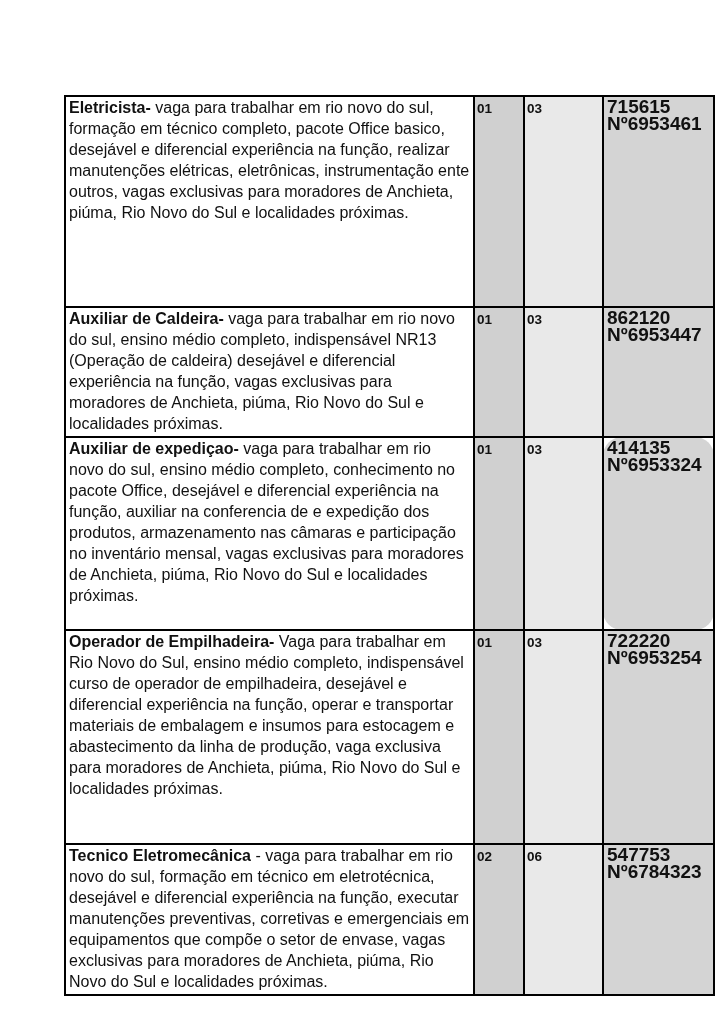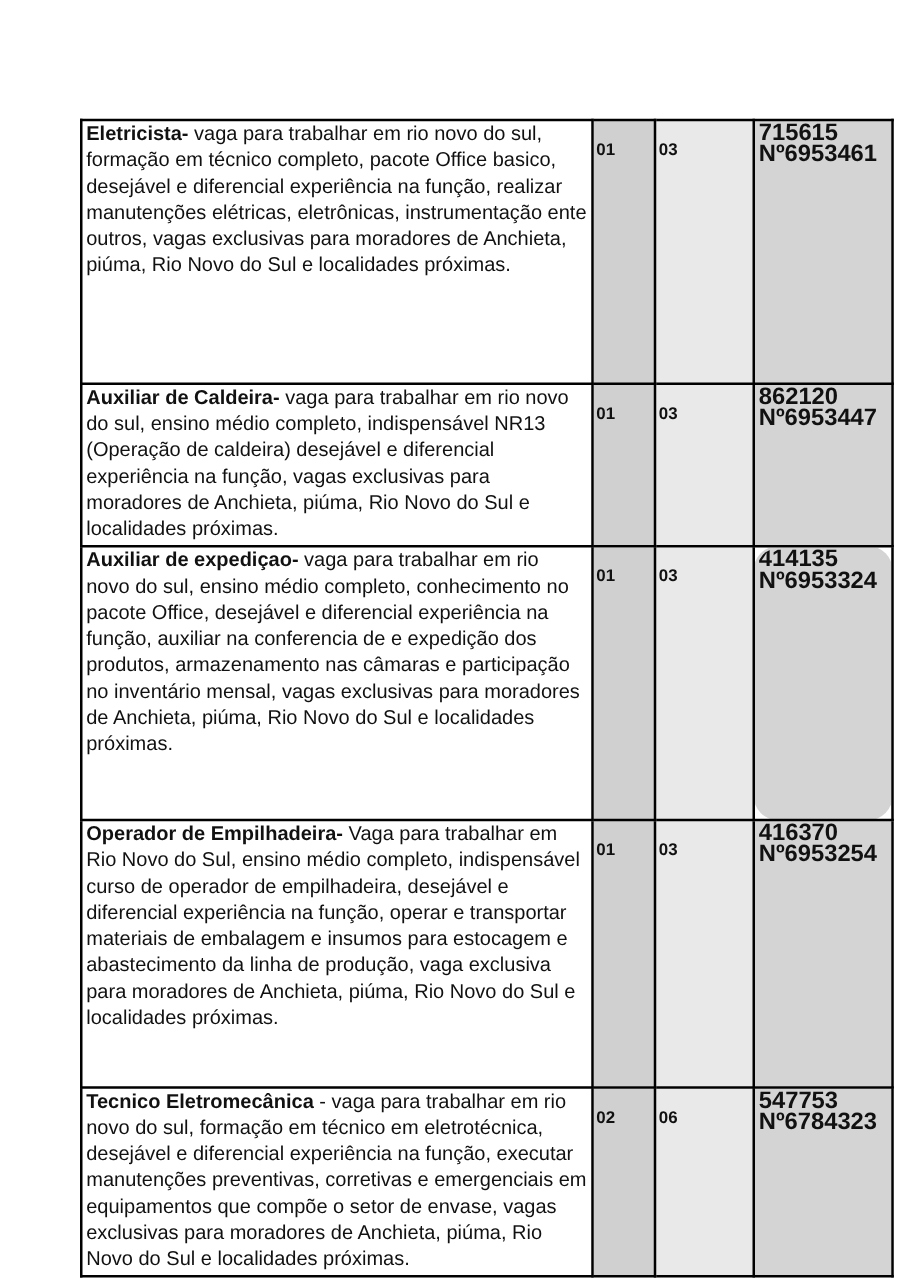--- a/index.html
+++ b/index.html
@@ -25,34 +25,34 @@
     vertical-align: top;
     overflow: hidden;
   }
   col.c-desc { width: 409px; }
   col.c-a    { width: 50px; }
   col.c-b    { width: 79px; }
   col.c-code { width: 111px; }
 
   tr.r0 { height: 211px; }
   tr.r1 { height: 126px; }
-  tr.r2 { height: 219px; }
+  tr.r2 { height: 193px; }
   tr.r3 { height: 214px; }
   tr.r4 { height: 120px; }
 
   td.desc {
     background: #ffffff;
     padding: 0px 3px 2px 3px;
     font-size: 16px;
     line-height: 21px;
   }
   .job-title { font-weight: 700; }
 
   td.cell-a, td.cell-b {
-    padding: 14px 2px;
+    padding: 3px 2px;
     font-size: 13.5px;
     font-weight: 700;
     line-height: 17px;
   }
   td.cell-code {
     padding: 1px 3px;
     font-size: 19px;
     font-weight: 700;
     line-height: 17px;
   }
@@ -94,21 +94,21 @@
       <td class="cell-code" style="background-color: rgb(212, 212, 212); border-radius: 19px;">
           <div class="code-line">414135</div>
           <div class="code-line">Nº6953324</div>
         </td>
     </tr>
     <tr class="r3">
       <td class="desc"><span class="job-title">Operador de Empilhadeira-</span><span> Vaga para trabalhar em Rio Novo do Sul, ensino médio completo, indispensável curso de operador de empilhadeira, desejável e diferencial experiência na função, operar e transportar materiais de embalagem e insumos para estocagem e abastecimento da linha de produção, vaga exclusiva para moradores de Anchieta, piúma, Rio Novo do Sul e localidades próximas.</span></td>
       <td class="cell-a" style="background-color: rgb(208, 208, 208);"><span>01</span></td>
       <td class="cell-b" style="background-color: rgb(233, 233, 233);"><span>03</span></td>
       <td class="cell-code" style="background-color: rgb(212, 212, 212);">
-          <div class="code-line">416370</div>
+          <div class="code-line">722220</div>
           <div class="code-line">Nº6953254</div>
         </td>
     </tr>
     <tr class="r4">
       <td class="desc"><span class="job-title">Tecnico Eletromecânica</span><span> - vaga para trabalhar em rio novo do sul, formação em técnico em eletrotécnica, desejável e diferencial experiência na função, executar manutenções preventivas, corretivas e emergenciais em equipamentos que compõe o setor de envase, vagas exclusivas para moradores de Anchieta, piúma, Rio Novo do Sul e localidades próximas.</span></td>
       <td class="cell-a" style="background-color: rgb(208, 208, 208);"><span>02</span></td>
       <td class="cell-b" style="background-color: rgb(233, 233, 233);"><span>06</span></td>
       <td class="cell-code" style="background-color: rgb(212, 212, 212);">
           <div class="code-line">547753</div>
           <div class="code-line">Nº6784323</div>

